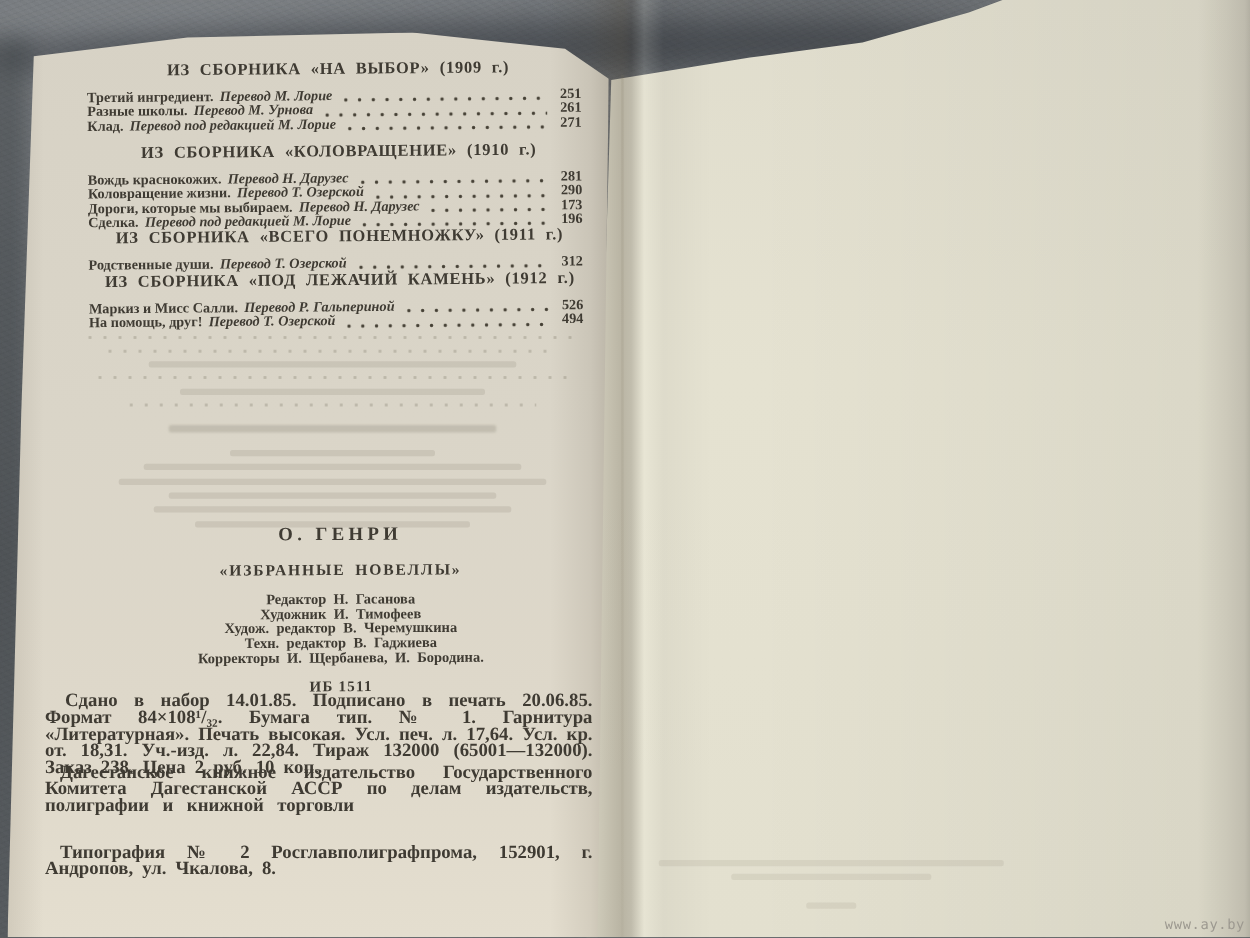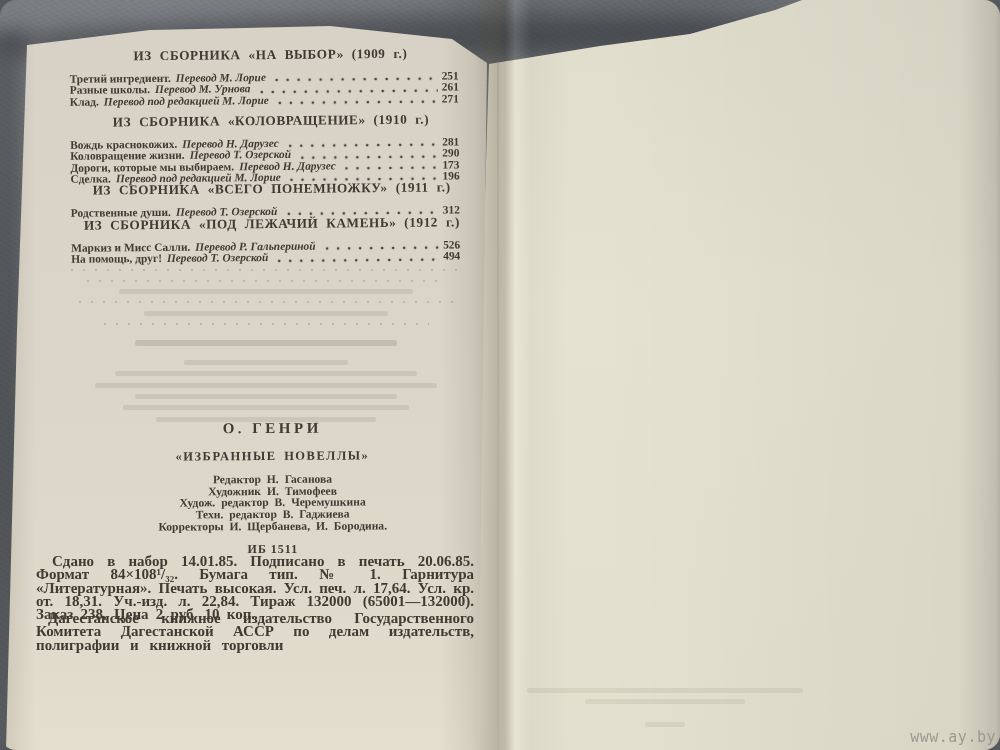--- a/index.html
+++ b/index.html
@@ -1,17 +1,17 @@
 <!DOCTYPE html>
 <html><head>
 <meta charset="utf-8">
 <style>
   html,body{margin:0;padding:0;background:#55595d;}
   .scene{position:relative;width:1000px;height:750px;overflow:hidden;
-         font-family:"Liberation Serif",serif;border-radius:16px;}
+         font-family:"Liberation Serif",serif;}
   
   .bg{position:absolute;inset:0;background:
       radial-gradient(600px 300px at 15% 5%, rgba(255,255,255,.07), transparent 60%),
       radial-gradient(420px 300px at 68% 2%, rgba(0,0,0,.12), transparent 70%),
       radial-gradient(300px 420px at 0% 60%, rgba(0,0,0,.10), transparent 70%),
       repeating-linear-gradient(35deg, rgba(255,255,255,.025) 0 2px, transparent 2px 5px),
       repeating-linear-gradient(-20deg, rgba(0,0,0,.03) 0 1px, transparent 1px 4px),
       #73777b;}
   .halo-top{position:absolute;left:-10px;top:16px;width:830px;height:44px;
       background:rgba(38,42,48,.5);filter:blur(11px);border-radius:50%;transform:rotate(-1deg);}
@@ -42,41 +42,41 @@
   .tsec{position:absolute;left:0;right:0;}
   .ts1{top:47px}.ts2{top:113px}.ts3{top:181px}.ts4{top:216px}
   .thead{font-size:13.2px;font-weight:bold;text-align:center;letter-spacing:.6px;word-spacing:4px;white-space:nowrap;}
   .trows{margin-top:9px;}
   .trow{display:flex;align-items:baseline;font-size:11.4px;line-height:11.3px;font-weight:bold;white-space:nowrap;}
   .tt{}
   .tr{font-style:italic;margin-left:5px;}
   .ld{flex:1 1 auto;min-width:14px;margin:0 4px 0 9px;align-self:flex-end;height:4px;margin-bottom:1px;
       background-image:radial-gradient(circle at 2px 2px, rgba(62,57,46,.95) 1px, rgba(62,57,46,0) 1.7px);
       background-size:11px 4px;background-repeat:repeat-x;}
-  .pg{flex:0 0 30px;text-align:left;}
+  .pg{flex:0 0 30px;text-align:center;}
   .colo{position:absolute;left:70px;top:0;width:400px;z-index:5;transform:rotate(-.3deg);}
   .author{position:absolute;top:420px;left:0;right:0;text-align:center;font-size:15px;font-weight:bold;letter-spacing:3.5px;}
   .btitle{position:absolute;top:449px;left:0;right:0;text-align:center;font-size:12.5px;font-weight:bold;letter-spacing:1.5px;word-spacing:3px;}
   .staff{position:absolute;top:474px;left:0;right:0;text-align:center;font-size:11.6px;line-height:11.7px;font-weight:bold;word-spacing:3px;}
   .ib{position:absolute;top:542px;left:0;right:0;text-align:center;font-weight:bold;font-size:12px;letter-spacing:1px;}
   .imp{position:absolute;left:36px;width:438px;z-index:5;font-weight:bold;}
   .justp{font-size:15px;line-height:13.3px;text-align:justify;word-spacing:3.5px;text-indent:16px;}
   .p1{top:555px}.p2{top:612px;word-spacing:7px;text-indent:12px}.p3{top:676px;text-indent:12px}
   .addr{top:650px;text-align:center;font-size:11.8px;word-spacing:2px;}
   
   .ghost{position:absolute;left:62px;top:268px;width:408px;z-index:5;pointer-events:none;}
   .gl{height:5px;border-radius:2px;background:rgba(105,98,82,.14);margin:0 auto 6.3px auto;filter:blur(.6px);}
   .gd{height:4px;margin:0 auto 6.5px auto;filter:blur(.4px);
       background-image:radial-gradient(circle at 2px 2px, rgba(105,98,82,.26) 1px, transparent 1.6px);
       background-size:12px 4px;background-repeat:repeat-x;}
   .gh{height:6px;border-radius:2px;background:rgba(100,94,78,.20);margin:14px auto 14px auto;filter:blur(.7px);}
   .ghostr{position:absolute;left:520px;top:688px;width:290px;z-index:5;pointer-events:none;}
   .ghostr .gl{background:rgba(105,98,82,.10);}
   .wm{position:absolute;right:4px;bottom:4px;z-index:6;font-family:"DejaVu Sans Mono",monospace;
-      font-size:15px;color:#9d9990;letter-spacing:.5px;}
+      font-size:11px;color:#9d9990;letter-spacing:.5px;}
 </style>
 </head>
 <body>
 
 <div class="scene">
   <div class="bg"></div>
   <div class="halo-top"></div>
   <div class="halo-left"></div>
 
   <div class="page right"></div>
@@ -196,20 +196,21 @@
       <div>Художник И. Тимофеев</div>
       <div>Худож. редактор В. Черемушкина</div>
       <div>Техн. редактор В. Гаджиева</div>
       <div>Корректоры И. Щербанева, И. Бородина.</div>
     </div>
     <div class="ib">ИБ 1511</div>
   </div>
 
   <div class="imp justp p1 ink">Сдано в набор 14.01.85. Подписано в печать 20.06.85. Формат 84×108¹/₃₂. Бумага тип. № 1. Гарнитура «Литературная». Печать высокая. Усл. печ. л. 17,64. Усл. кр. от. 18,31. Уч.-изд. л. 22,84. Тираж 132000 (65001—132000). Заказ 238. Цена 2 руб. 10 коп.</div>
   <div class="imp justp p2 ink">Дагестанское книжное издательство Государственного Комитета Дагестанской АССР по делам издательств, полиграфии и книжной торговли</div>
+  <div class="imp justp p3 ink">Типография № 2 Росглавполиграфпрома, 152901, г. Андропов, ул. Чкалова, 8.</div>
 
   <div class="ghostr">
     <div class="gl" style="width:95%"></div>
     <div class="gl" style="width:55%"></div>
     <div class="gl" style="width:14%;margin-top:18px"></div>
   </div>
 
   <div class="wm">www.ay.by</div>
 </div>
 

